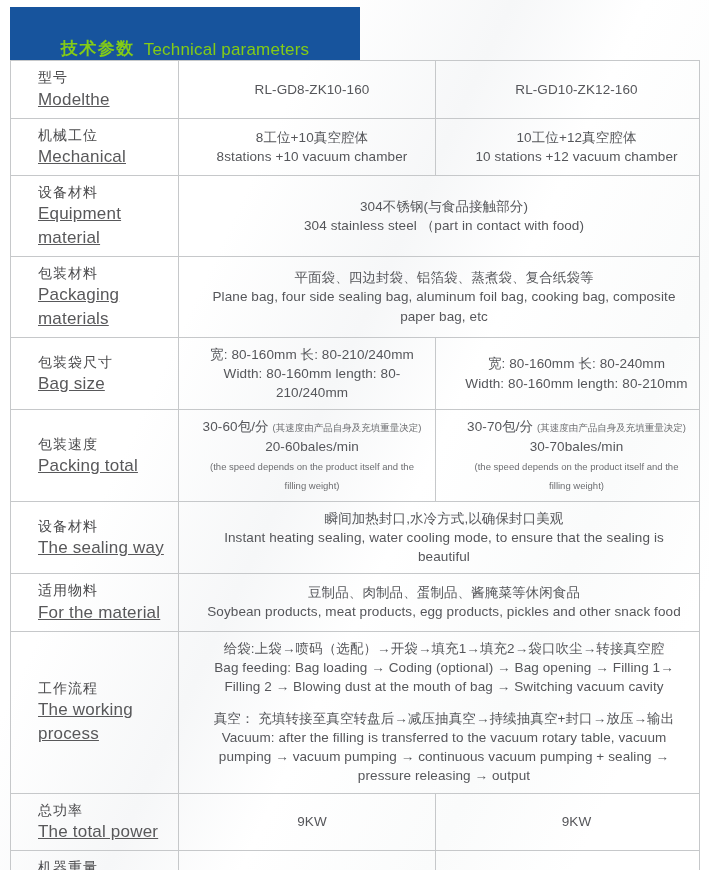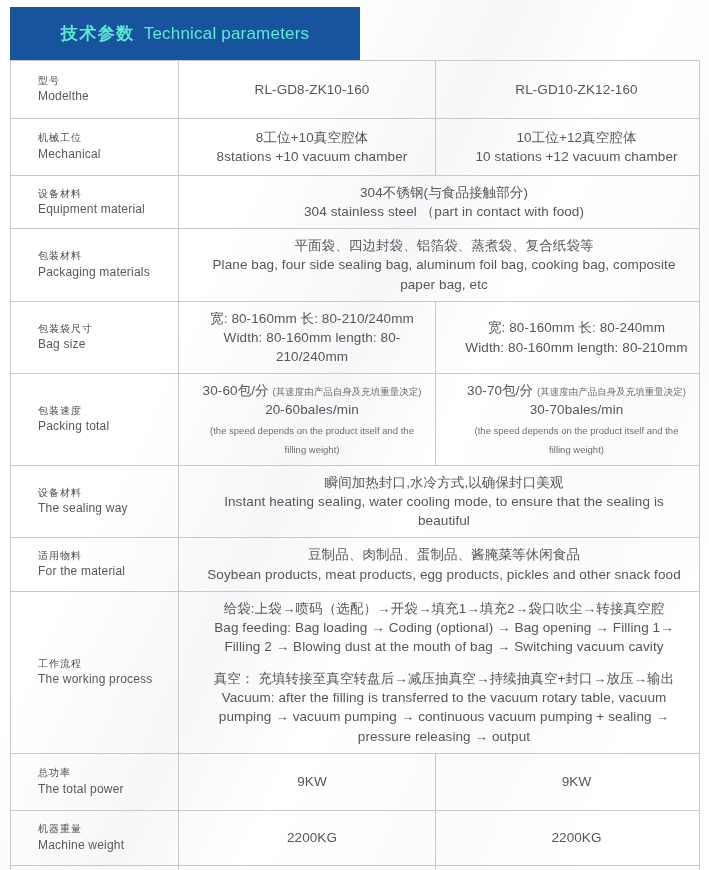--- a/index.html
+++ b/index.html
@@ -52,48 +52,49 @@
     border: 1px solid #c6c8ca;
     vertical-align: middle;
     background: transparent;
   }
 
   td.label {
     padding: 6px 8px 6px 27px;
     color: #4f4f51;
   }
   td.label .lzh {
-    font-size: 10px;
+    font-size: 14px;
     letter-spacing: 1px;
     color: #4a4a4c;
     line-height: 1.45;
   }
   td.label .len {
-    font-size: 12px;
+    font-size: 17px;
     color: #58585a;
     line-height: 1.4;
     letter-spacing: 0.2px;
+    text-decoration: underline;
   }
 
   td.val {
     padding: 7px 10px 7px 20px;
     color: #55565a;
   }
   td.val + td.val { padding-left: 28px; }
 
   .ln { font-size: 13.5px; line-height: 1.42; letter-spacing: 0.1px; text-align: center; }
   .ln .sm { font-size: 9.5px; color: #6c6d70; letter-spacing: 0; margin-top: 45px; }
   .ln.gap { margin-top: 13px; }
 </style>
 </head>
 <body>
 
 <div class="page">
 
-  <div class="banner" id="banner" style="background: rgb(23, 84, 157); color: #5eead4;">
+  <div class="banner" id="banner" style="background: rgb(23, 84, 157); color: #84cc16; align-items: flex-end;">
     <span class="t-zh">技术参数</span>
     <span class="t-en">Technical parameters</span>
   </div>
 
   <table class="spec">
     <colgroup>
       <col id="col-label" style="width: 168px;">
       <col id="col-val1" style="width: 257px;">
       <col id="col-val2" style="width: 264px;">
     </colgroup>

